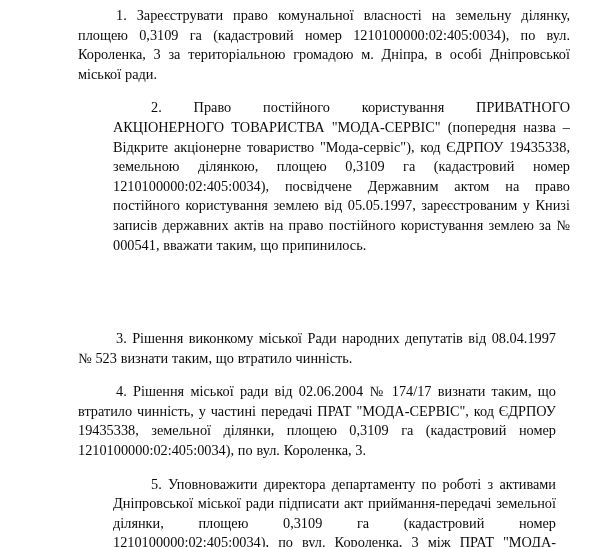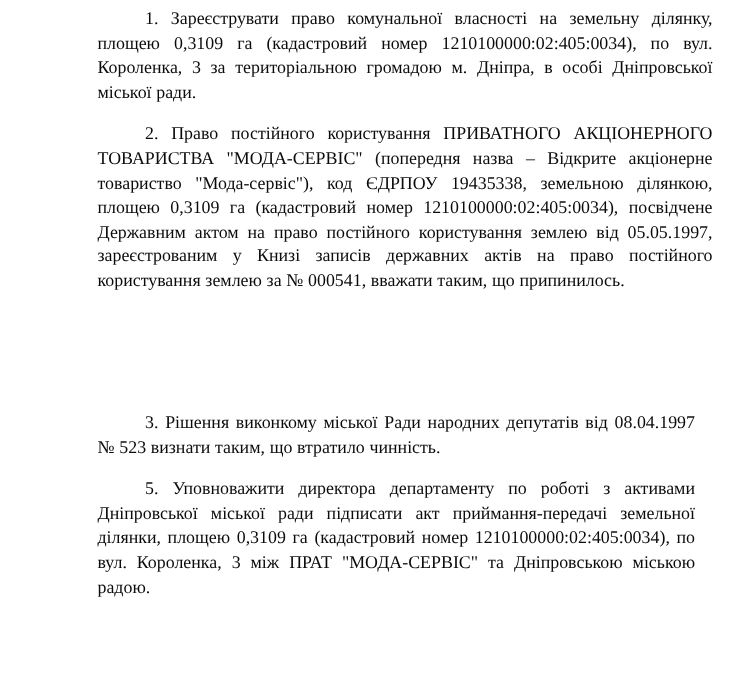--- a/index.html
+++ b/index.html
@@ -49,35 +49,37 @@
     font-size: 14.3px;
     line-height: 19.6px;
     text-align: justify;
     text-indent: 38px;
     color: #0b0b0b;
     text-justify: inter-word;
     word-spacing: 0.2px;
   }
   p.para:last-child {
     margin-bottom: 0;
+    margin-left: 35px;
   }
   .tight {
     line-height: 19.4px;
   }
 </style>
 </head>
 <body>
 
 <div class="page">
 
   <div class="scan-block scan-top">
     <p class="para">1. Зареєструвати право комунальної власності на земельну ділянку, площею 0,3109 га (кадастровий номер 1210100000:02:405:0034), по вул. Короленка, 3 за територіальною громадою м. Дніпра, в особі Дніпровської міської ради.</p>
     <p class="para tight">2. Право постійного користування ПРИВАТНОГО АКЦІОНЕРНОГО ТОВАРИСТВА "МОДА-СЕРВІС" (попередня назва – Відкрите акціонерне товариство "Мода-сервіс"), код ЄДРПОУ 19435338, земельною ділянкою, площею 0,3109 га (кадастровий номер 1210100000:02:405:0034), посвідчене Державним актом на право постійного користування землею від 05.05.1997, зареєстрованим у Книзі записів державних актів на право постійного користування землею за № 000541, вважати таким, що припинилось.</p>
   </div>
 
   <div class="gap"></div>
 
   <div class="scan-block scan-bottom">
     <p class="para">3. Рішення виконкому міської Ради народних депутатів від 08.04.1997 № 523 визнати таким, що втратило чинність.</p>
+    <p class="para">4. Рішення міської ради від 02.06.2004 № 174/17 визнати таким, що втратило чинність, у частині передачі ПРАТ "МОДА-СЕРВІС", код ЄДРПОУ 19435338, земельної ділянки, площею 0,3109 га (кадастровий номер 1210100000:02:405:0034), по вул. Короленка, 3.</p>
     <p class="para">5. Уповноважити директора департаменту по роботі з активами Дніпровської міської ради підписати акт приймання-передачі земельної ділянки, площею 0,3109 га (кадастровий номер 1210100000:02:405:0034), по вул. Короленка, 3 між ПРАТ "МОДА-СЕРВІС" та Дніпровською міською радою.</p>
   </div>
 
 </div>
 
 </body></html>

